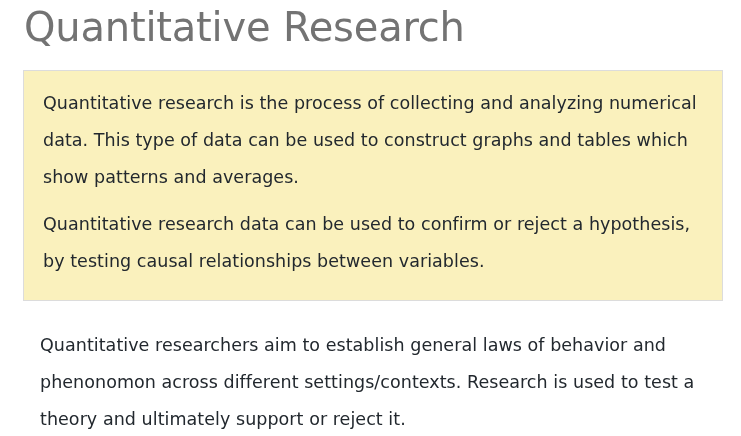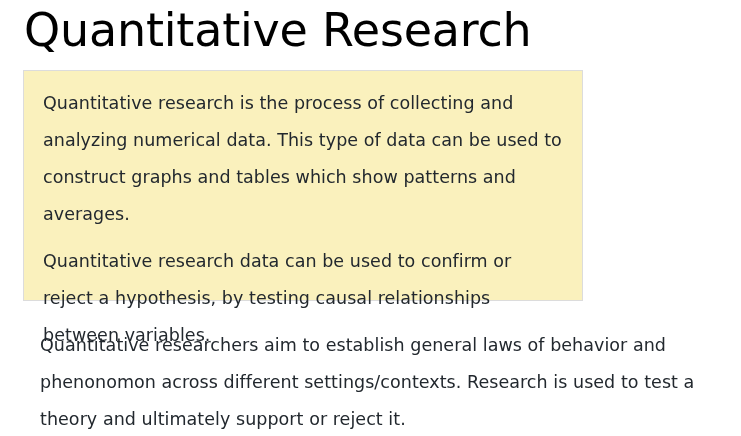--- a/index.html
+++ b/index.html
@@ -20,34 +20,34 @@
     position: relative;
     width: 741px;
     height: 436px;
     box-sizing: border-box;
   }
 
   .page-title {
     position: absolute;
     left: 24px;
     top: 2px;
-    font-size: 46px;
+    font-size: 40px;
     font-weight: 400;
     line-height: 1.25;
     letter-spacing: -0.2px;
-    color: #000000;
+    color: #737373;
     white-space: nowrap;
     margin: 0;
   }
 
   .callout {
     position: absolute;
     left: 23px;
     top: 70px;
-    width: 560px;
+    width: 700px;
     height: 231px;
     box-sizing: border-box;
     background: #faf1bd;
     border: 1px solid #dcdcdc;
     padding: 14px 19px 14px 19px;
   }
 
   .callout p {
     margin: 0;
     font-size: 17.5px;

